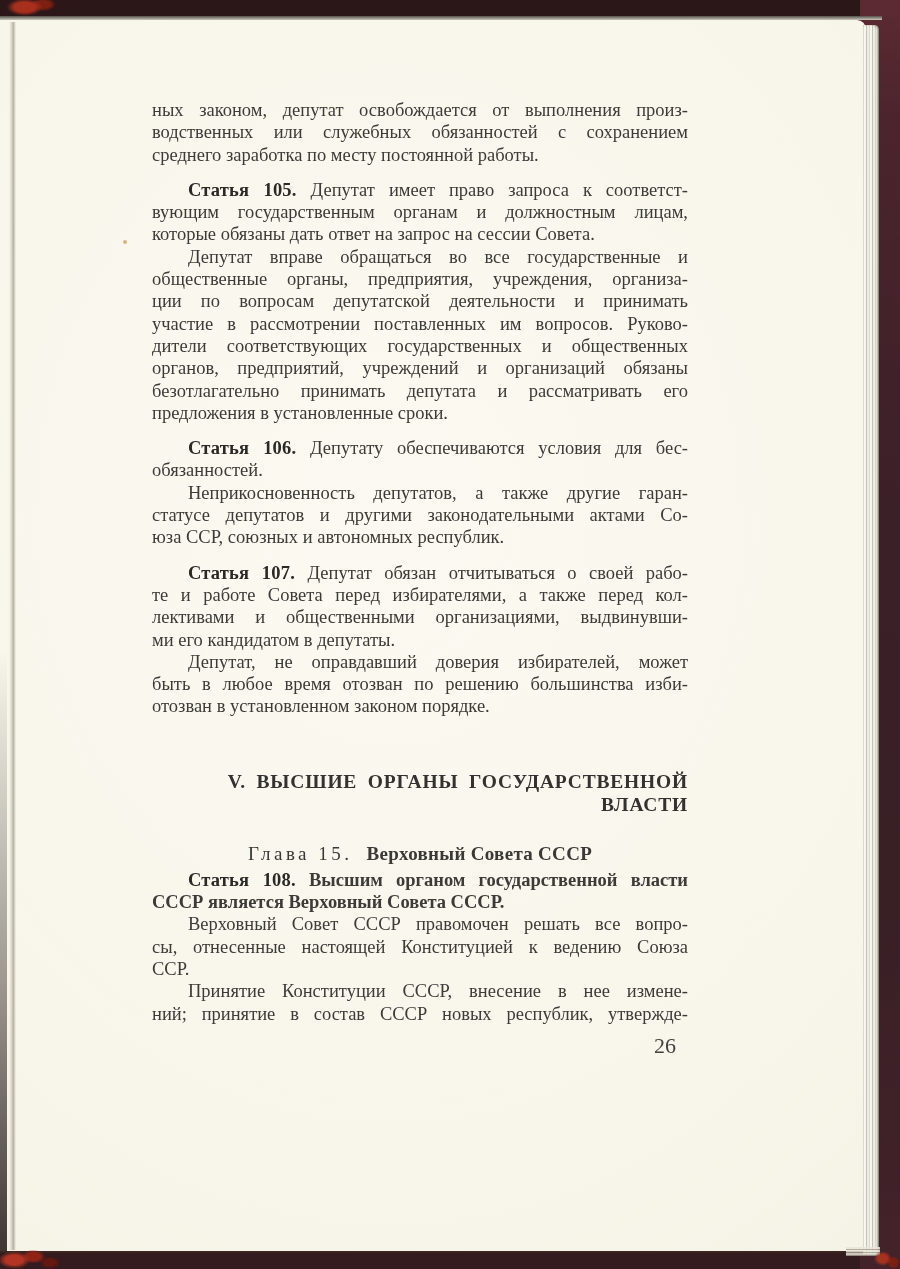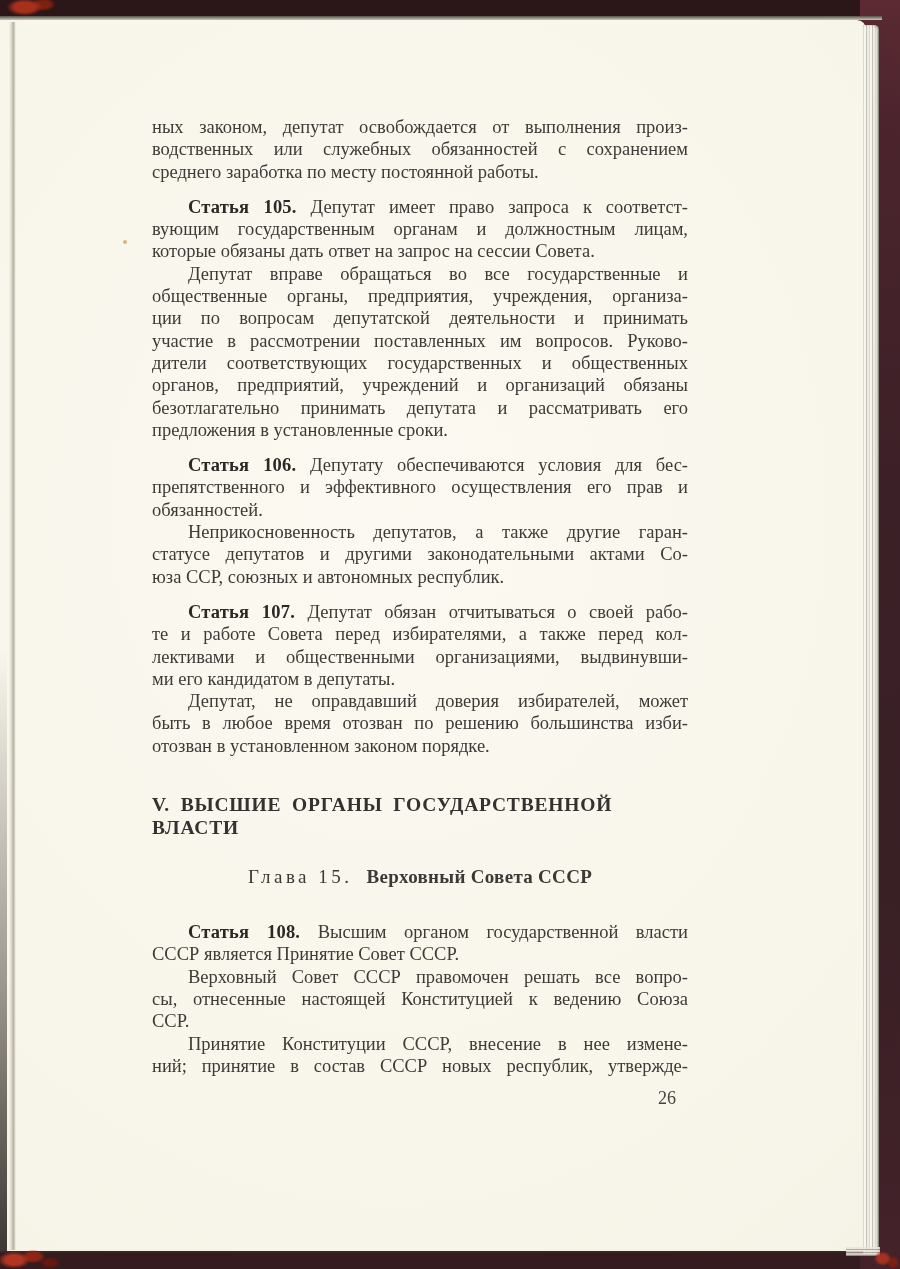--- a/index.html
+++ b/index.html
@@ -39,34 +39,34 @@
   .red-bl{position:absolute;left:0;top:1249px;width:64px;height:20px;filter:blur(.7px);
     background:radial-gradient(ellipse 35% 60% at 22% 55%, #b23423 0 40%, rgba(178,52,35,0) 72%),
                radial-gradient(ellipse 26% 48% at 52% 38%, #8e2415 0 42%, rgba(142,36,21,0) 72%),
                radial-gradient(ellipse 22% 42% at 78% 68%, #64180f 0 40%, rgba(100,24,15,0) 75%);}
   .red-br{position:absolute;left:872px;top:1250px;width:28px;height:19px;filter:blur(.7px);
     background:radial-gradient(ellipse 42% 52% at 38% 45%, #a5311f 0 42%, rgba(165,49,31,0) 75%),
                radial-gradient(ellipse 30% 46% at 76% 66%, #7a2013 0 45%, rgba(122,32,19,0) 75%);}
   .speck{position:absolute;left:123px;top:240px;width:4px;height:4px;border-radius:50%;
     background:#cf9a5e;opacity:.75;}
   
-  .text-col{position:absolute;left:152px;top:116px;width:536px;
+  .text-col{position:absolute;left:152px;top:99px;width:536px;
     color:#3d3b37;font-size:18.5px;line-height:22.3px;}
   .line{text-align:justify;text-align-last:justify;}
   .line.last{text-align-last:left;}
   .line.first-indent{text-indent:36px;}
   .text-col b{color:#2b2926;letter-spacing:.2px;}
   .block.article{margin-top:13px;}
-  #articles-bottom .block.article:first-child{margin-top:33px;}
-  .section-heading{margin-top:36px;text-align:left;font-weight:bold;
+  #articles-bottom .block.article:first-child{margin-top:4px;font-weight:bold;}
+  .section-heading{margin-top:52px;text-align:right;font-weight:bold;
     font-size:19.5px;line-height:23px;color:#343230;letter-spacing:.8px;word-spacing:5px;}
   .chapter{margin-top:26px;text-align:center;font-size:19px;color:#3b3936;line-height:23px;}
   .chapter-label{letter-spacing:3.5px;margin-right:14px;}
   .chapter-title{font-weight:bold;letter-spacing:.3px;}
-  .page-number{margin-top:10px;text-align:right;padding-right:12px;font-size:18px;color:#45433f;}
+  .page-number{margin-top:10px;text-align:right;padding-right:12px;font-size:22px;color:#45433f;}
 </style>
 </head>
 <body>
 
 <div class="scene">
   <div class="cover-right"></div>
   <div class="top-edge"></div>
   <div class="sheet"></div>
   <div class="edge-stack"></div>
   <div class="bottom-pages"></div>
@@ -94,21 +94,20 @@
           <div class="line">общественные органы, предприятия, учреждения, организа-</div>
           <div class="line">ции по вопросам  депутатской  деятельности  и принимать</div>
           <div class="line">участие в рассмотрении поставленных им вопросов. Руково-</div>
           <div class="line">дители соответствующих государственных и общественных</div>
           <div class="line">органов, предприятий, учреждений и организаций обязаны</div>
           <div class="line">безотлагательно принимать  депутата  и рассматривать его</div>
           <div class="line last">предложения в установленные сроки.</div>
         </div>
         <div class="block article">
           <div class="line first-indent"><b>Статья 106.</b> Депутату обеспечиваются условия для бес-</div>
-          <div class="line">препятственного и эффективного осуществления его прав и</div>
           <div class="line last">обязанностей.</div>
         </div>
         <div class="block paragraph">
           <div class="line first-indent">Неприкосновенность депутатов, а также другие гаран-</div>
           <div class="line">статусе депутатов и другими законодательными актами Со-</div>
           <div class="line last">юза ССР, союзных и автономных республик.</div>
         </div>
         <div class="block article">
           <div class="line first-indent"><b>Статья 107.</b> Депутат обязан отчитываться о своей рабо-</div>
           <div class="line">те и работе Совета перед избирателями, а также перед кол-</div>
@@ -126,21 +125,21 @@
       <div>V. ВЫСШИЕ ОРГАНЫ ГОСУДАРСТВЕННОЙ ВЛАСТИ</div>
     </div>
 
     <div class="chapter">
       <span class="chapter-label">Глава 15.</span><span class="chapter-title">Верховный Совета СССР</span>
     </div>
 
     <div id="articles-bottom">
         <div class="block article">
           <div class="line first-indent"><b>Статья 108.</b> Высшим органом  государственной  власти</div>
-          <div class="line last">СССР является Принятие Совет СССР.</div>
+          <div class="line last">СССР является Верховный Совета СССР.</div>
         </div>
         <div class="block paragraph">
           <div class="line first-indent">Верховный Совет СССР правомочен решать все вопро-</div>
           <div class="line">сы, отнесенные настоящей Конституцией к ведению Союза</div>
           <div class="line last">ССР.</div>
         </div>
         <div class="block paragraph">
           <div class="line first-indent">Принятие Конституции  СССР, внесение  в нее измене-</div>
           <div class="line">ний; принятие в состав СССР новых республик, утвержде-</div>
         </div>

